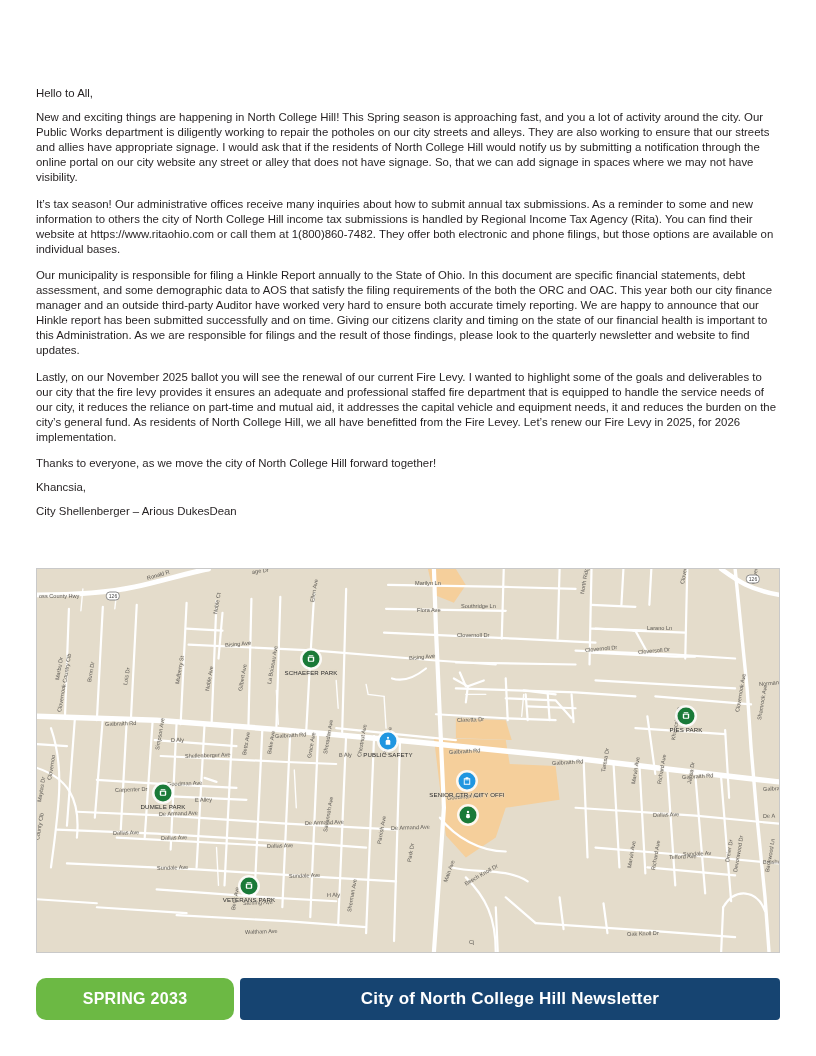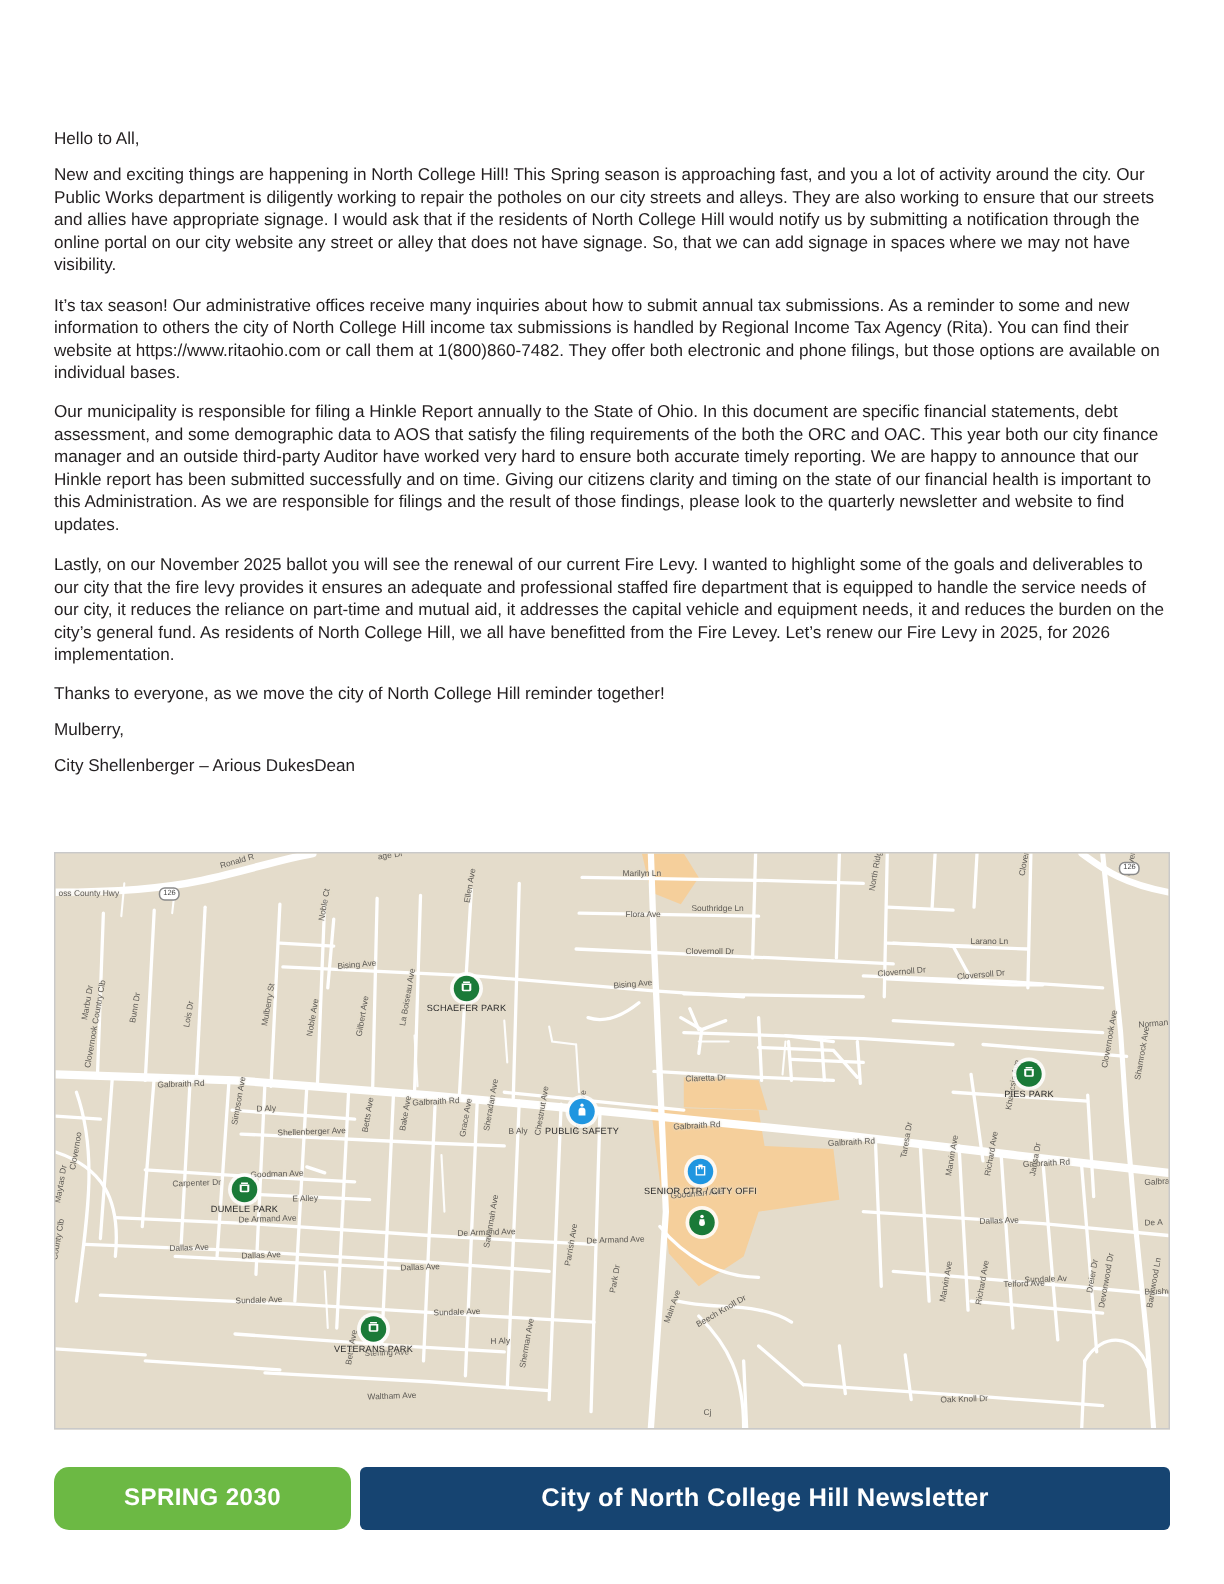--- a/index.html
+++ b/index.html
@@ -131,22 +131,22 @@
 
 <div class="page">
 
 
   <div class="body-copy">
     <p class="tight">Hello to All,</p>
     <p>New and exciting things are happening in North College Hill! This Spring season is approaching fast, and you a lot of activity around the city.  Our Public Works department is diligently working to repair the potholes on our city streets and alleys.  They are also working to ensure that our streets and allies have appropriate signage.  I would ask that if the residents of North College Hill would notify us by submitting a notification through the online portal on our city website any street or alley that does not have signage.  So, that we can add signage in spaces where we may not have visibility.</p>
     <p>It’s tax season! Our administrative offices receive many inquiries about how to submit annual tax submissions.  As a reminder to some and new information to others the city of North College Hill income tax submissions is handled by Regional Income Tax Agency (Rita).  You can find their website at https://www.ritaohio.com or call them at 1(800)860-7482.  They offer both electronic and phone filings, but those options are available on individual bases.</p>
     <p>Our municipality is responsible for filing a Hinkle Report annually to the State of Ohio. In this document are specific financial statements, debt assessment, and some demographic data to AOS that satisfy the filing requirements of the both the ORC and OAC.  This year both our city finance manager and an outside third-party Auditor have worked very hard to ensure both accurate timely reporting.  We are happy to announce that our Hinkle report has been submitted successfully and on time.  Giving our citizens clarity and timing on the state of our financial health is important to this Administration. As we are responsible for filings and the result of those findings, please look to the quarterly newsletter and website to find updates.</p>
     <p>Lastly, on our November 2025 ballot you will see the renewal of our current Fire Levy.  I wanted to highlight some of the goals and deliverables to our city that the fire levy provides it ensures an adequate and professional staffed fire department that is equipped to handle the service needs of our city, it reduces the reliance on part-time and mutual aid, it addresses the capital vehicle and equipment needs, it and reduces the burden on the city’s general fund.  As residents of North College Hill, we all have benefitted from the Fire Levey.  Let’s renew our Fire Levy in 2025, for 2026 implementation.</p>
-    <p class="tight">Thanks to everyone, as we move the city of North College Hill reminder together!</p>
-    <p class="tight">Mulberry,</p>
+    <p class="tight">Thanks to everyone, as we move the city of North College Hill forward together!</p>
+    <p class="tight">Khancsia,</p>
     <p class="tight">City Shellenberger – Arious DukesDean</p>
   </div>
 
   <div class="map-wrap">
     <div class="map-canvas">
       <svg viewBox="0 0 744 385" preserveAspectRatio="none">
         <rect x="0" y="0" width="744" height="385" fill="#e4dccb"></rect>
 
         <path d="M392 0 L420 0 L430 16 L418 34 L398 26 Z" fill="#f5cf9b"></path>
         <path d="M398 170 L470 172 L474 196 L520 198 L524 232 L470 240 L460 270 L430 290 L410 268 L404 220 Z" fill="#f5cf9b"></path>
@@ -415,19 +415,19 @@
       <div class="marker-label" style="left: 126px; top: 234px;">DUMELE PARK</div>
       <div class="marker green" style="left: 212px; top: 317px;">
         <span><svg viewBox="0 0 24 24">
             <path d="M5 7h14v9a2 2 0 0 1-2 2H7a2 2 0 0 1-2-2V7zm2-3h10v2H7V4zM8 9v7h8V9H8z"></path>
           </svg></span>
       </div>
       <div class="marker-label" style="left: 212px; top: 327px;">VETERANS PARK</div>
     </div>
 
   <div class="footer-season">
-    <span>SPRING 2030</span>
+    <span>SPRING 2033</span>
   </div>
   <div class="footer-title">
     <span>City of North College Hill Newsletter</span>
   </div>
 
 </div>
 
 </body></html>

